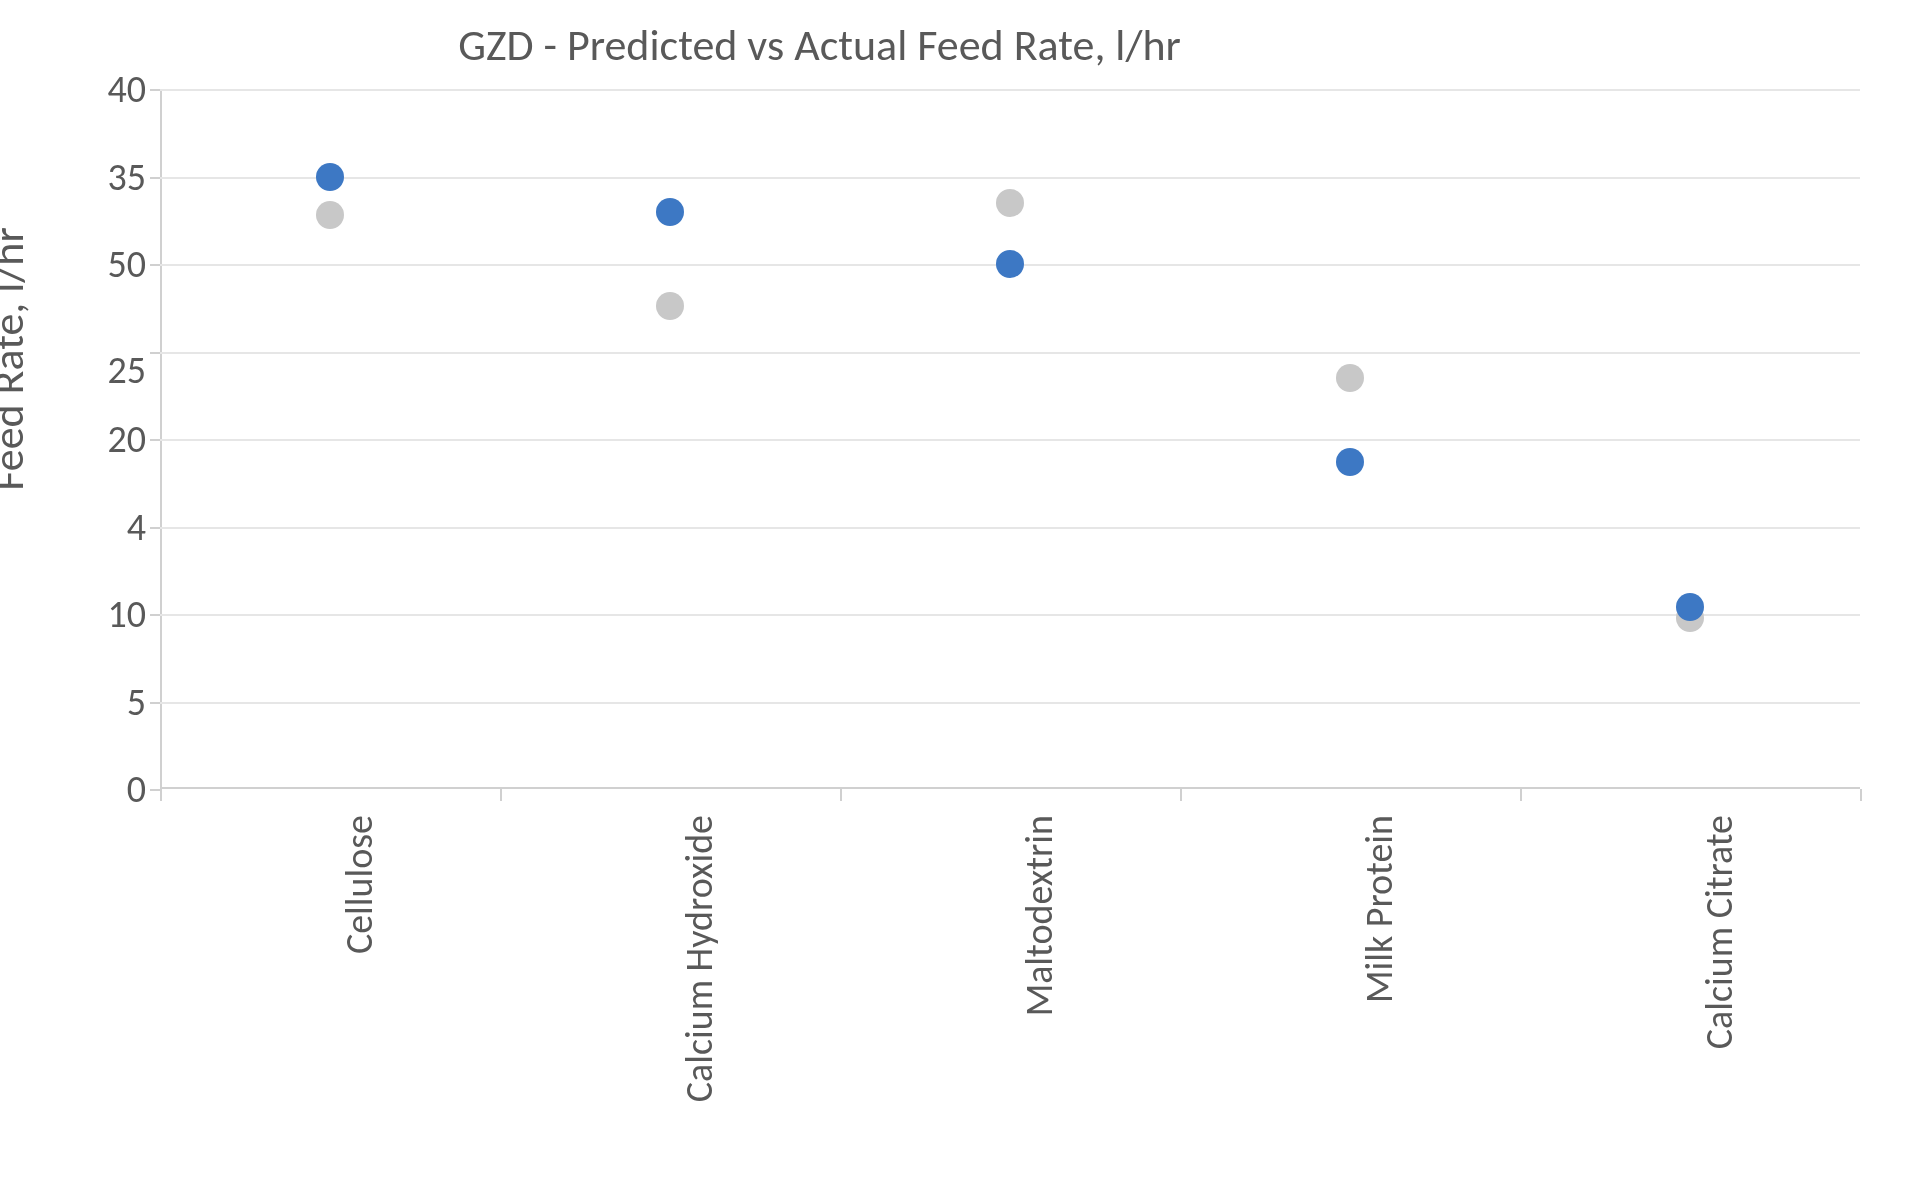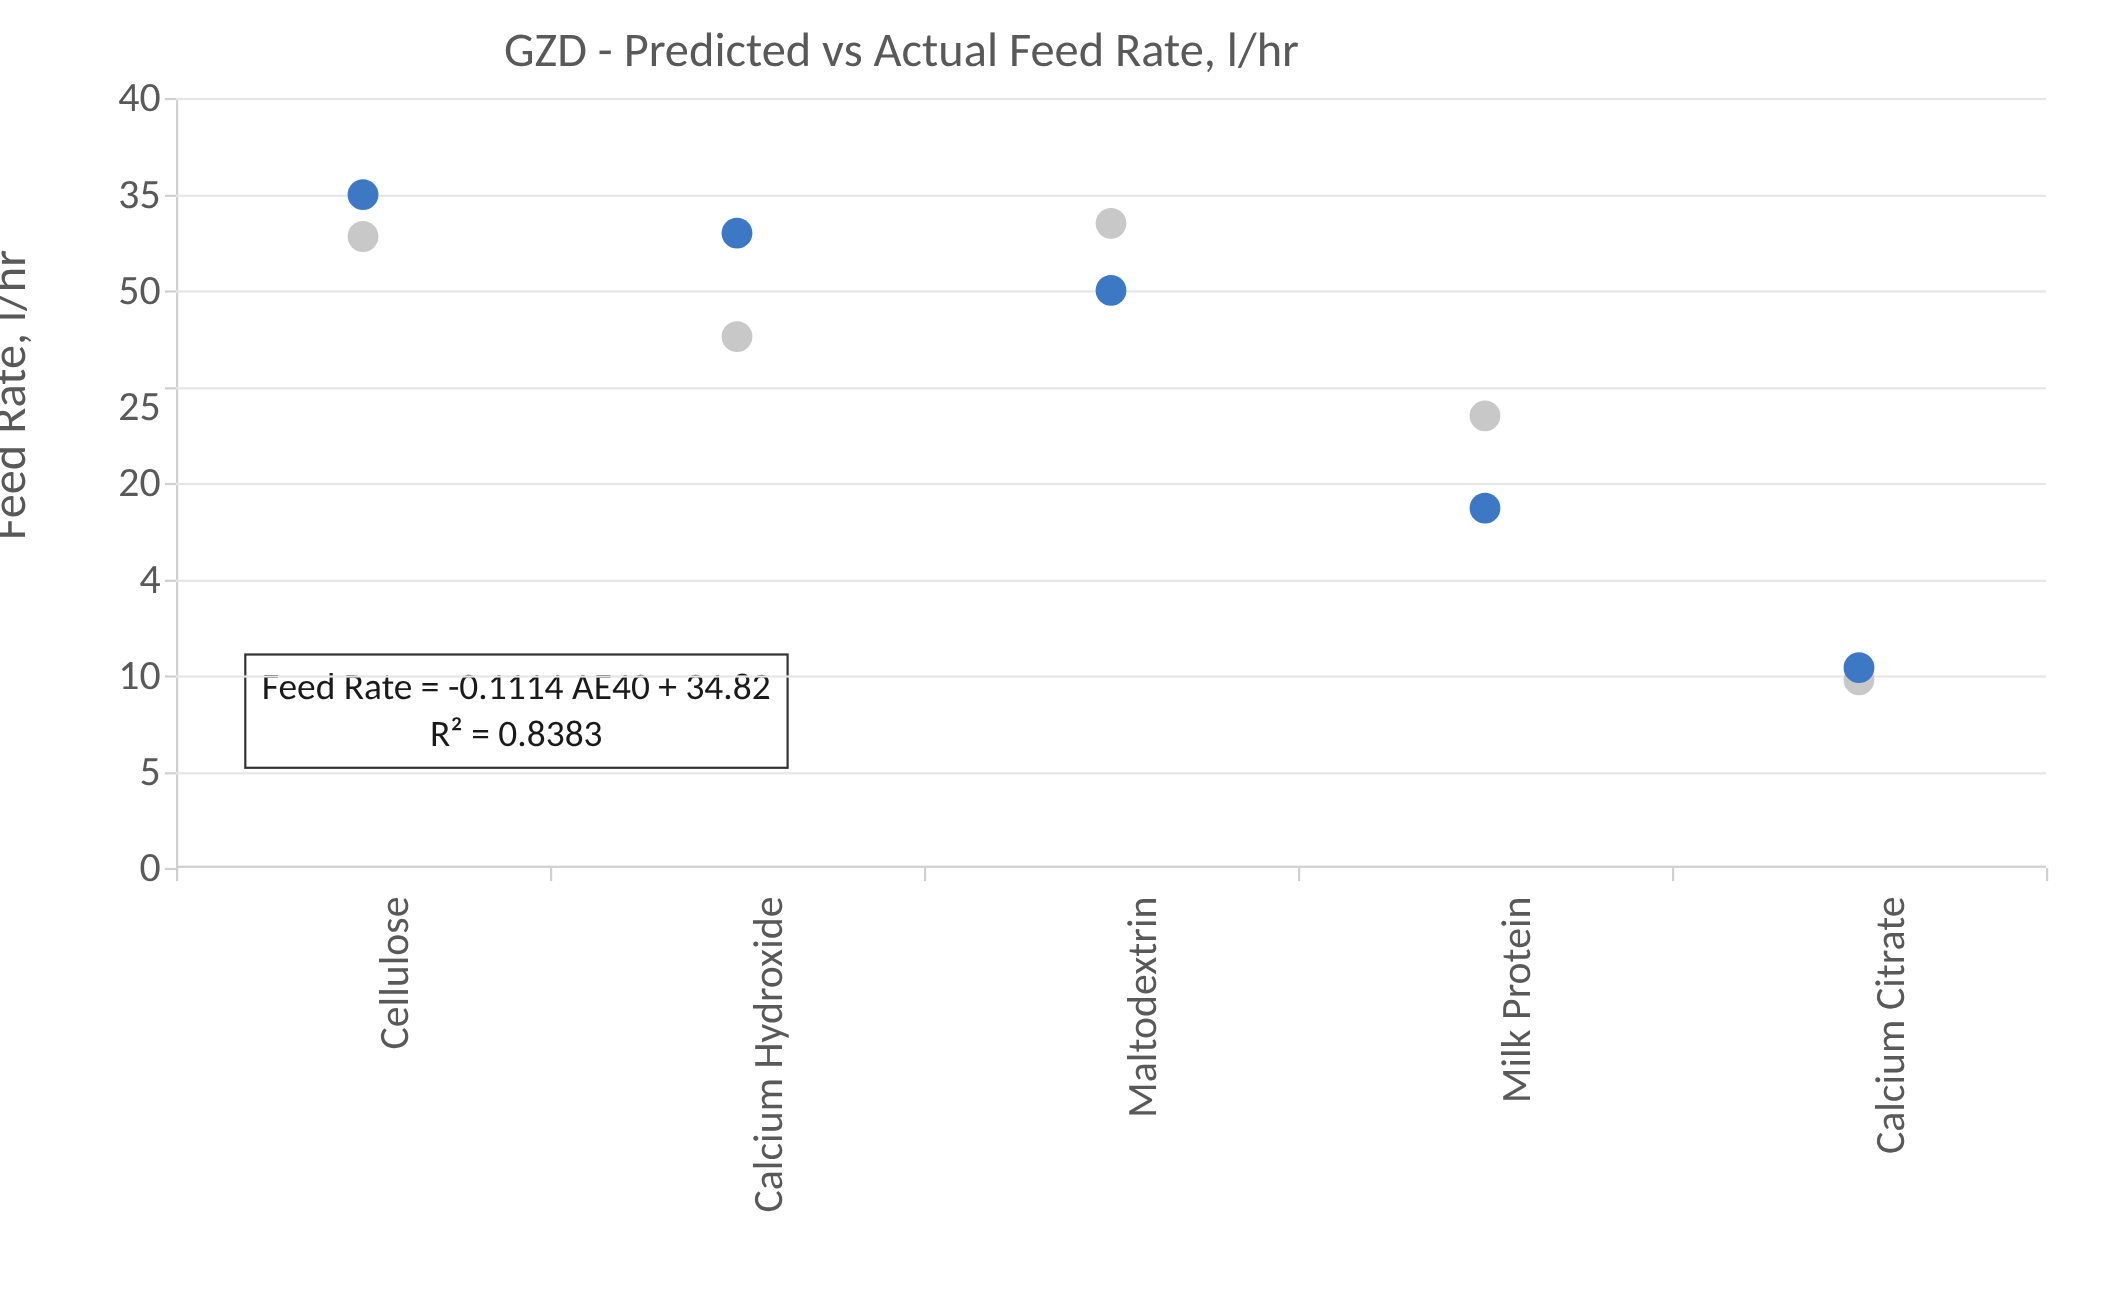--- a/index.html
+++ b/index.html
@@ -154,24 +154,20 @@
 
   <div class="chart-title">GZD - Predicted vs Actual Feed Rate, l/hr</div>
 
   <div class="y-axis-label">Feed Rate, l/hr</div>
 
   <div class="plot-area" id="plot">
     <div class="y-axis"></div>
     <div class="x-axis"></div>
 
 
-    <div class="eq-box">
-      <div>Feed Rate = -0.1114 AE40 + 34.82</div>
-      <div>R² = 0.8383</div>
-    </div>
   <div class="y-tick-mark" style="top: 700px;"></div>
       <div class="y-tick" style="top: 700px;">0</div>
       <div class="gridline" style="top: 612.5px;"></div>
       <div class="y-tick-mark" style="top: 612.5px;"></div>
       <div class="y-tick" style="top: 612.5px;">5</div>
       <div class="gridline" style="top: 525px;"></div>
       <div class="y-tick-mark" style="top: 525px;"></div>
       <div class="y-tick" style="top: 525px; margin-left: 28px;">10</div>
       <div class="gridline" style="top: 437.5px;"></div>
       <div class="y-tick-mark" style="top: 437.5px;"></div>

